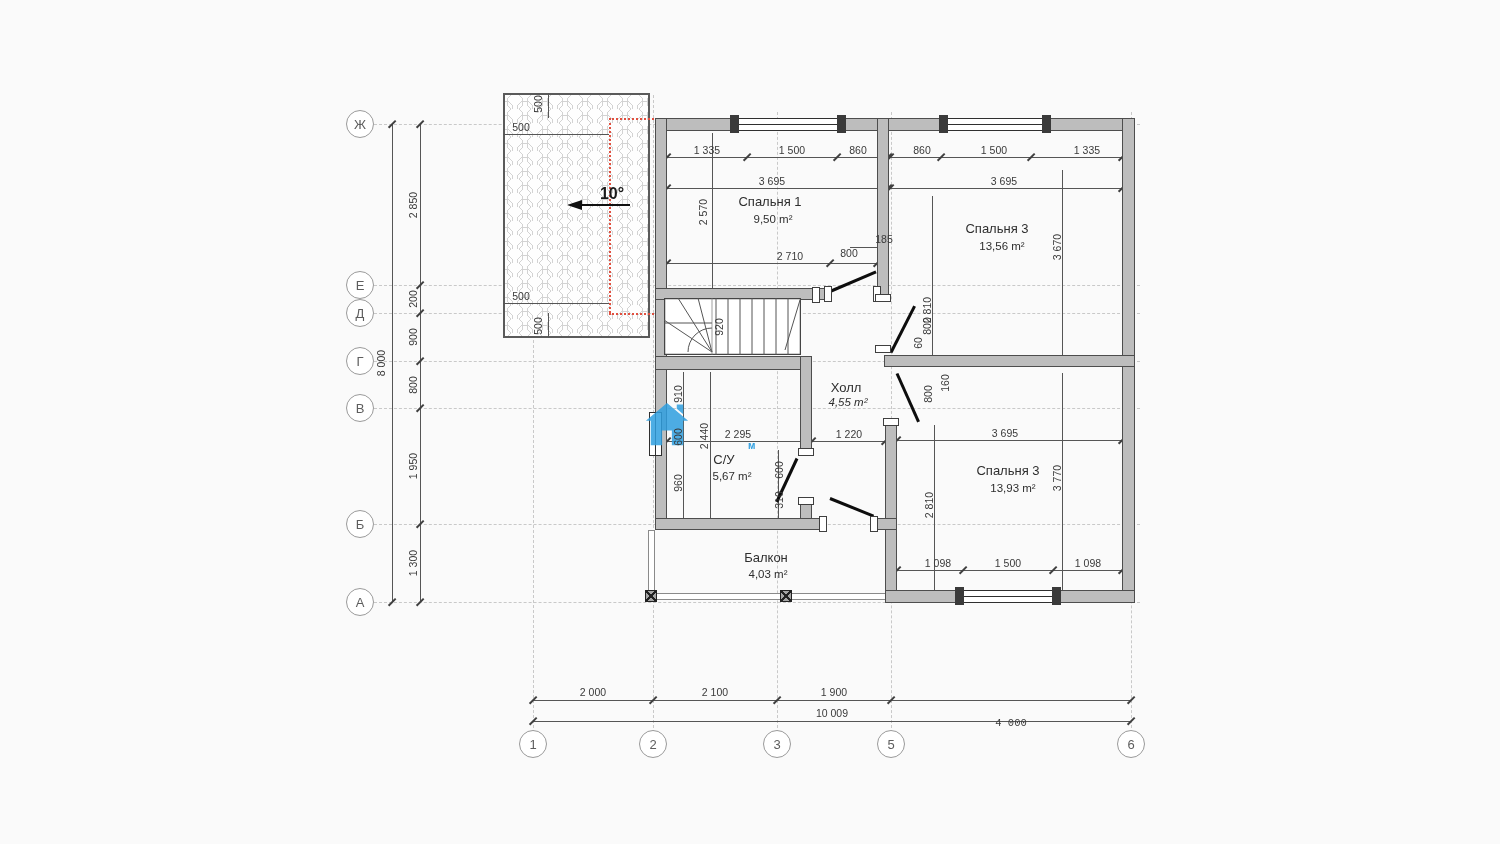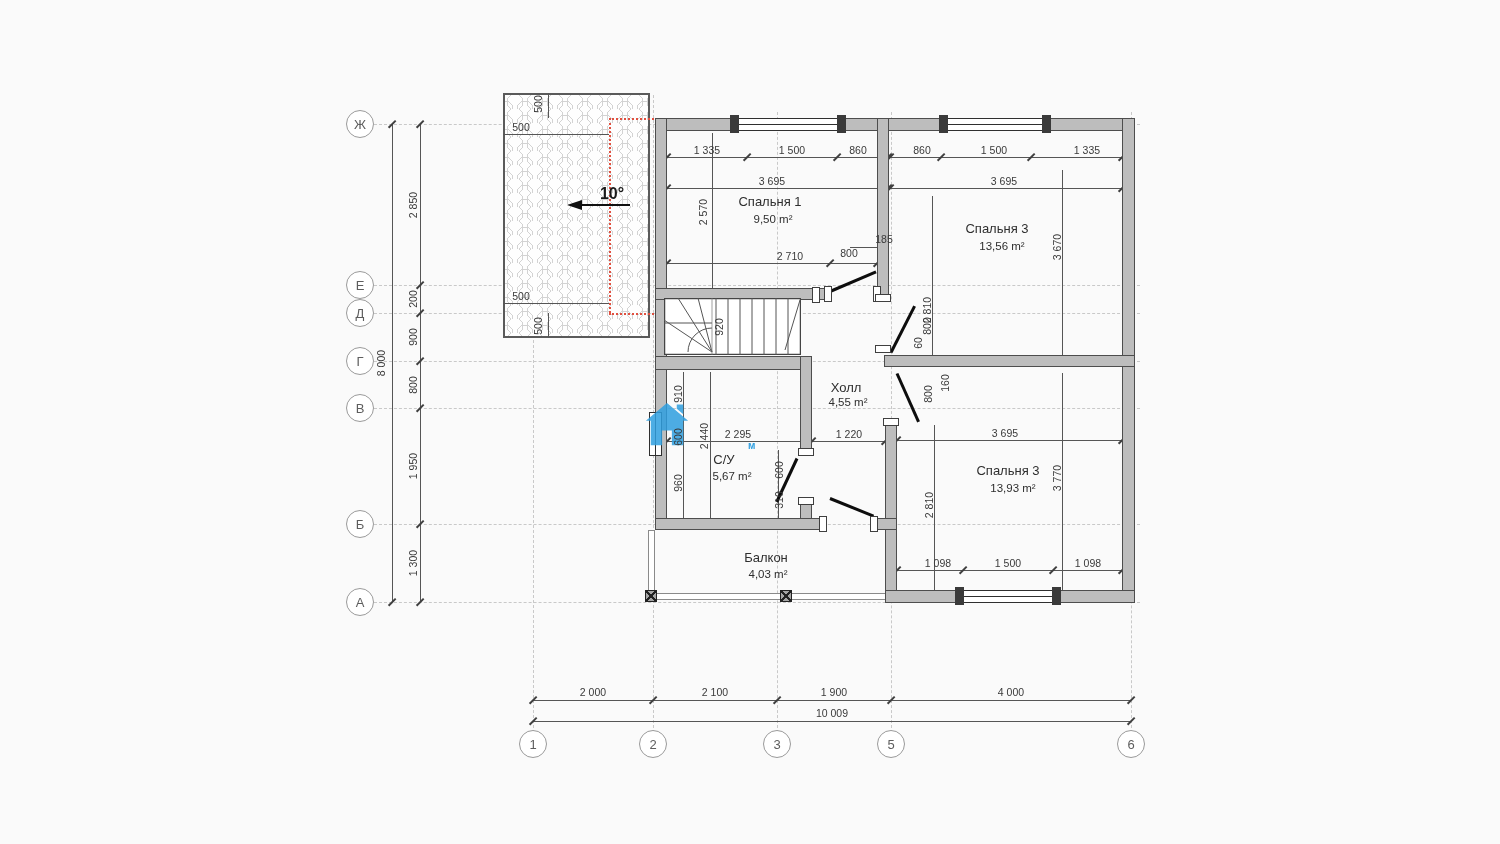--- a/index.html
+++ b/index.html
@@ -245,21 +245,21 @@
   <div class="dimv" style="left:413px;top:205px;">2 850</div>
   <div class="dimv" style="left:413px;top:299px;">200</div>
   <div class="dimv" style="left:413px;top:337px;">900</div>
   <div class="dimv" style="left:413px;top:385px;">800</div>
   <div class="dimv" style="left:413px;top:466px;">1 950</div>
   <div class="dimv" style="left:413px;top:563px;">1 300</div>
 
   <div class="dim" style="left:593px;top:692px;">2 000</div>
   <div class="dim" style="left:715px;top:692px;">2 100</div>
   <div class="dim" style="left:834px;top:692px;">1 900</div>
-  <div class="dim" style="left:1011px;top:692px;">4 000</div>
+  <div class="dim" style="left:1011px;top:723px;font-family:Liberation Mono, monospace;">4 000</div>
   <div class="dim" style="left:832px;top:713px;">10 009</div>
 
   <div class="dim" style="left:707px;top:150px;">1 335</div>
   <div class="dim" style="left:792px;top:150px;">1 500</div>
   <div class="dim" style="left:858px;top:150px;">860</div>
   <div class="dim" style="left:772px;top:181px;">3 695</div>
   <div class="rn" style="left:770px;top:201px;">Спальня 1</div>
   <div class="ra" style="left:773px;top:219px;">9,50 m²</div>
   <div class="dimv" style="left:703px;top:212px;">2 570</div>
   <div class="dim" style="left:790px;top:256px;">2 710</div>
@@ -272,21 +272,21 @@
   <div class="dim" style="left:1004px;top:181px;">3 695</div>
   <div class="rn" style="left:997px;top:228px;">Спальня 3</div>
   <div class="ra" style="left:1002px;top:246px;">13,56 m²</div>
   <div class="dimv" style="left:927px;top:310px;">2 810</div>
   <div class="dimv" style="left:1057px;top:247px;">3 670</div>
   <div class="dimv" style="left:927px;top:326px;">800</div>
   <div class="dimv" style="left:918px;top:343px;">60</div>
 
   <div class="dimv" style="left:719px;top:327px;">920</div>
   <div class="rn" style="left:846px;top:387px;">Холл</div>
-  <div class="ra" style="left:848px;top:402px;">4,55 m²</div>
+  <div class="ra" style="left:848px;top:402px;font-style:italic;">4,55 m²</div>
   <div class="dim" style="left:849px;top:434px;">1 220</div>
   <div class="rn" style="left:724px;top:459px;">С/У</div>
   <div class="ra" style="left:732px;top:476px;">5,67 m²</div>
   <div class="dimv" style="left:678px;top:394px;">910</div>
   <div class="dimv" style="left:678px;top:437px;">600</div>
   <div class="dimv" style="left:678px;top:483px;">960</div>
   <div class="dimv" style="left:704px;top:436px;">2 440</div>
   <div class="dim" style="left:738px;top:434px;">2 295</div>
   <div class="dimv" style="left:779px;top:470px;">600</div>
   <div class="dimv" style="left:779px;top:500px;">310</div>

